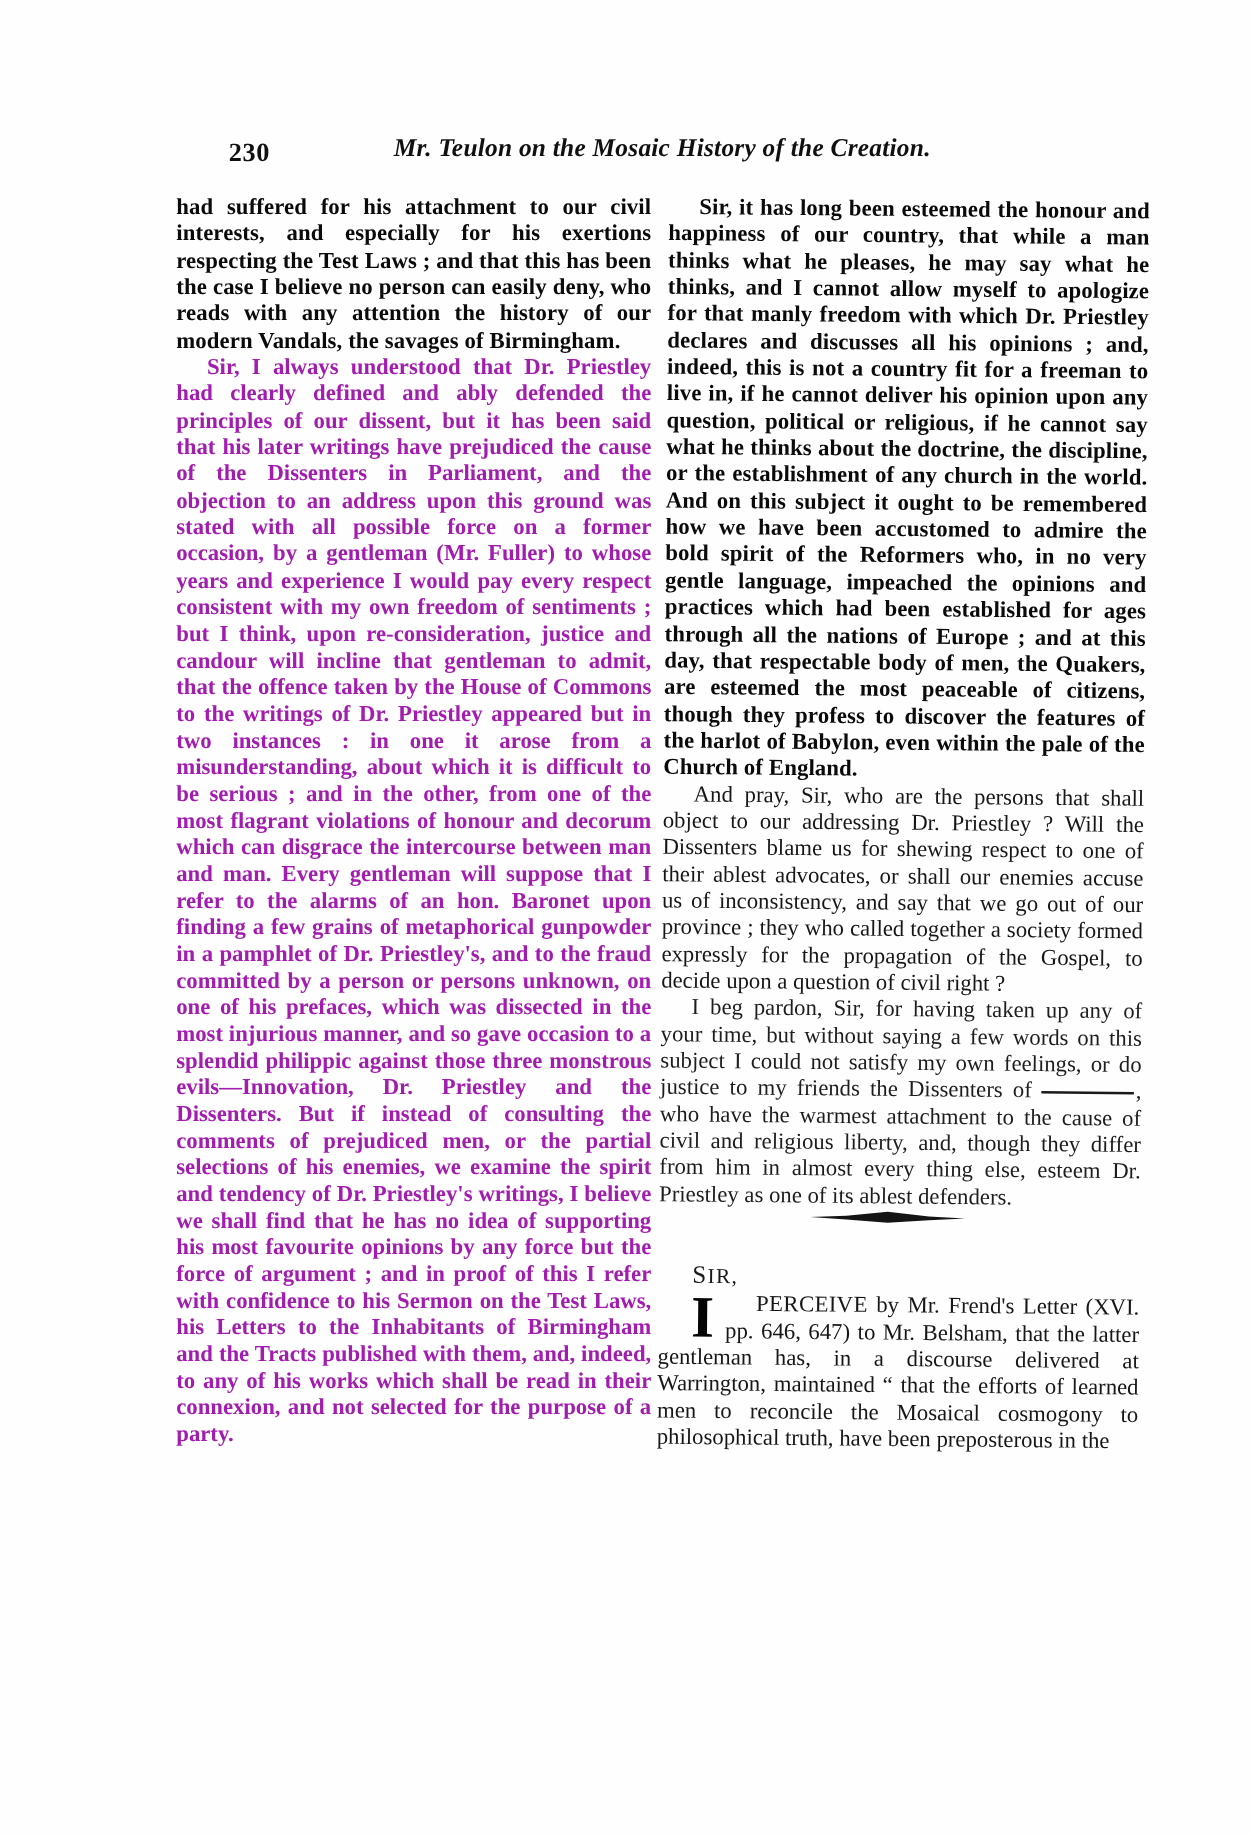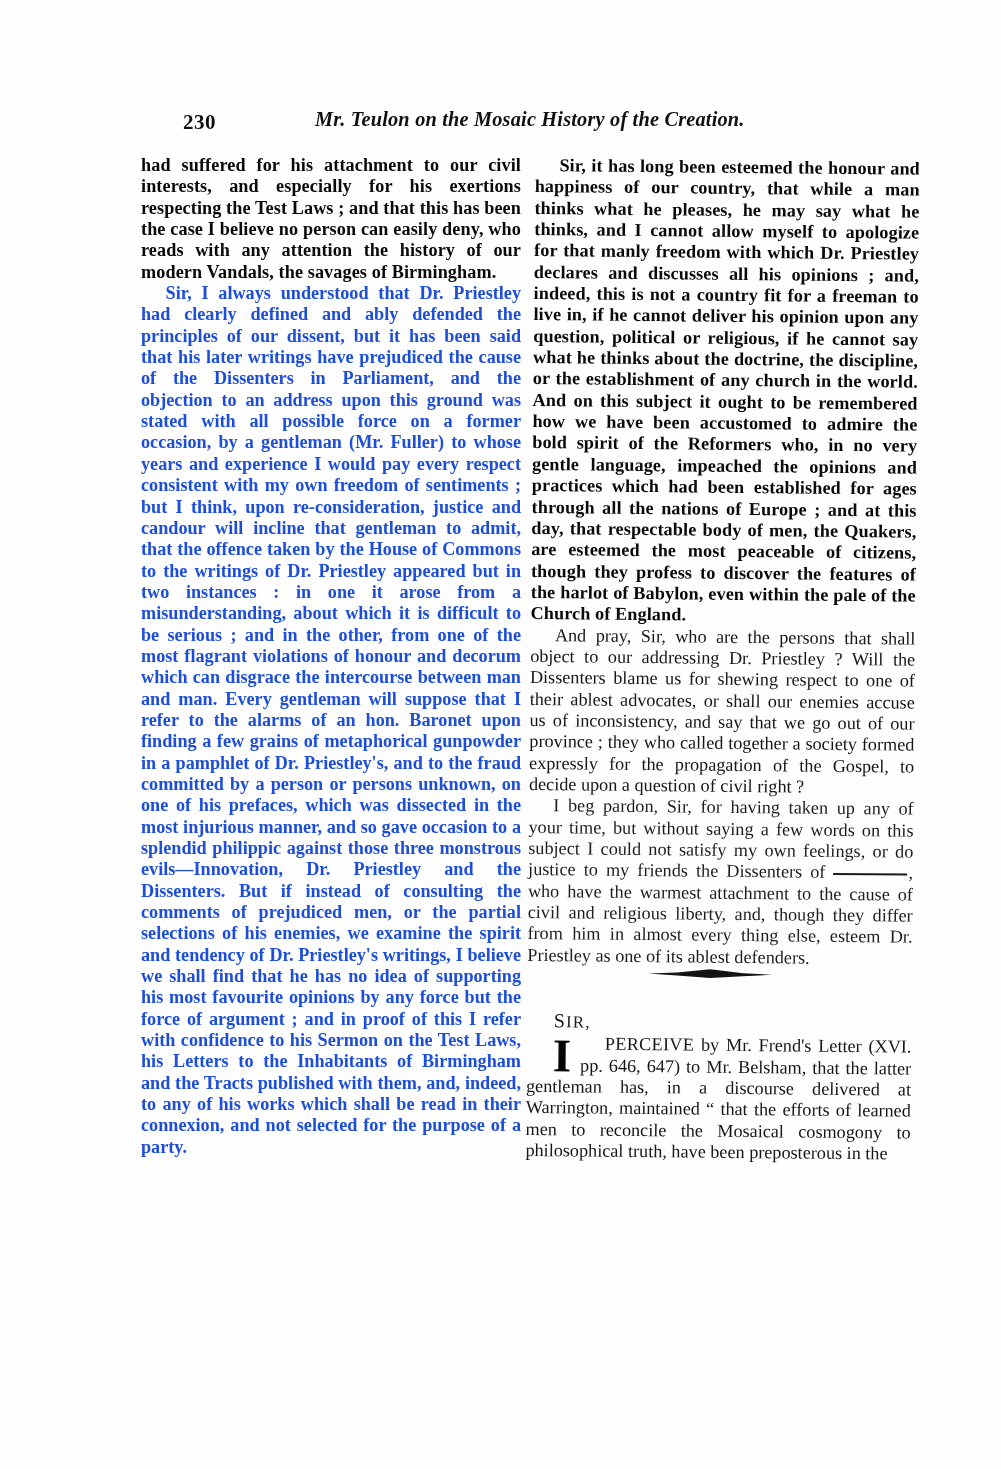--- a/index.html
+++ b/index.html
@@ -77,21 +77,21 @@
 
   .col p {
     margin: 0;
     text-indent: 1.35em;
     hyphens: none;
   }
   .col p.no-indent { text-indent: 0; }
 
   
   .ink-heavy   { font-weight: bold; color: #0a0a0a; letter-spacing: 0.1px; }
-  .ink-medium  { font-weight: bold; color: #1d4ed8; }
+  .ink-medium  { font-weight: bold; color: #a21caf; }
   .ink-normal  { font-weight: normal; color: #161616; }
   .ink-light   { font-weight: normal; color: #1d1d1d; }
 
   
   .ornament {
     position: absolute;
     left: 120px;
     top: 0;
     width: 126px;
     height: 12px;

